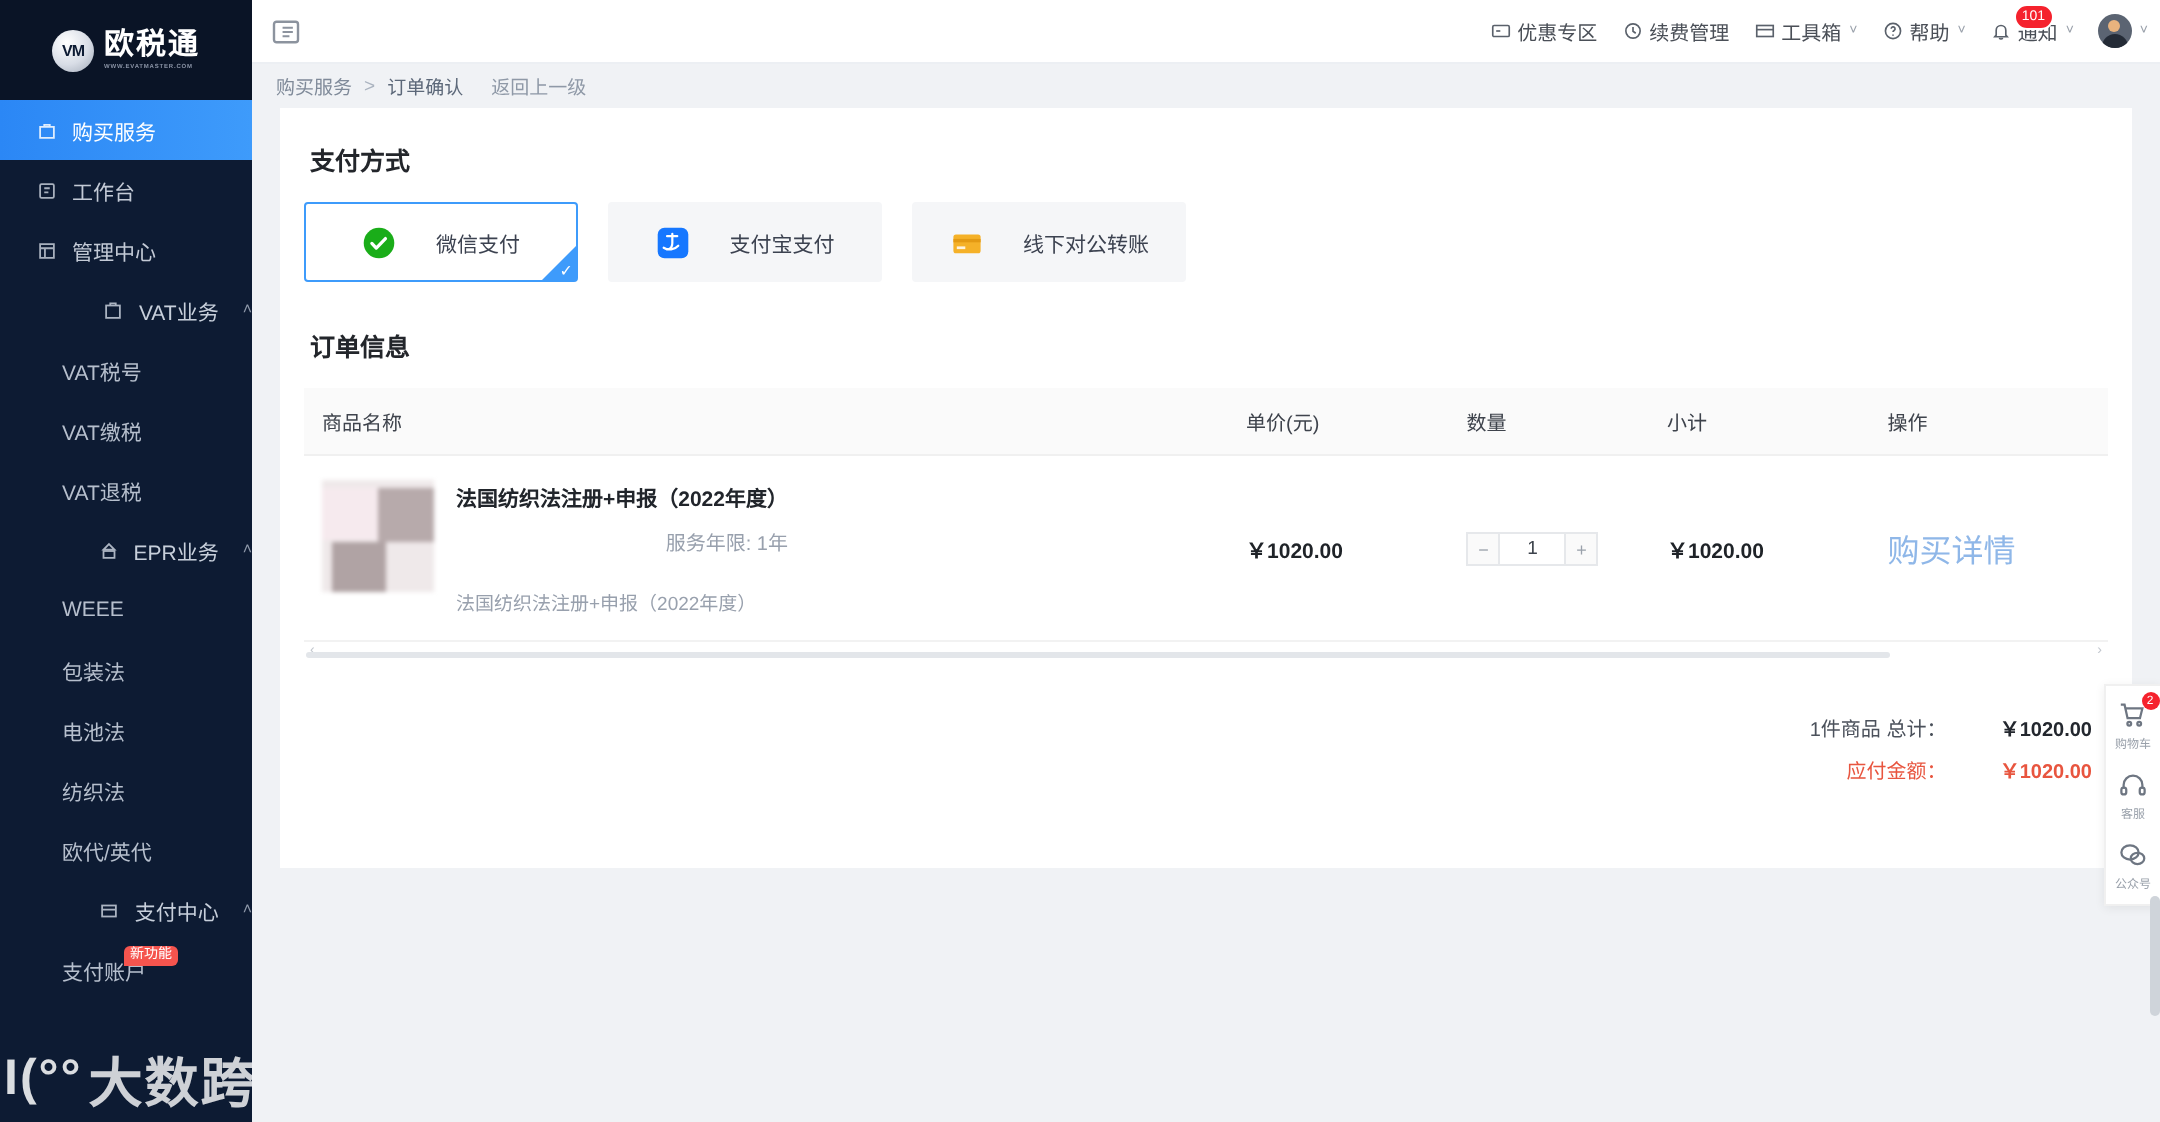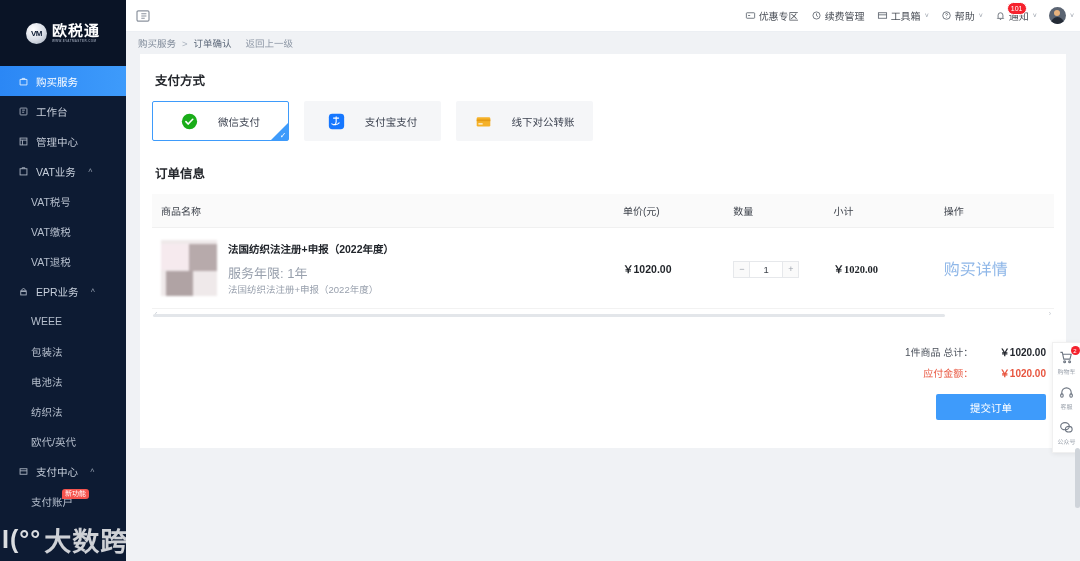--- a/index.html
+++ b/index.html
@@ -13,21 +13,21 @@
 
   
   .sidebar {
     width: 126px; height: 561px;
     background: #0d1b33;
     flex: 0 0 126px;
     position: relative;
     overflow: hidden;
   }
   .logo-wrap {
-    height: 66px;
+    height: 50px;
     display: flex; align-items: center; justify-content: center;
     gap: 5px;
     background: #0a1426;
   }
   .logo-mark {
     width: 21px; height: 21px; border-radius: 50%;
     background: radial-gradient(circle at 35% 30%, #ffffff 0%, #d8dde6 55%, #9fa8b6 100%);
     display: flex; align-items: center; justify-content: center;
     font-size: 8px; font-weight: bold; color: #0d1b33;
     letter-spacing: -0.5px;
@@ -45,21 +45,21 @@
     height: 30px; display: flex; align-items: center;
     color: #c3cad6; font-size: 10.5px;
     padding-left: 18px; gap: 7px;
     cursor: pointer; position: relative;
   }
   .nav-item.top { height: 30px; }
   .nav-item.active {
     background: linear-gradient(90deg, #2b87f5 0%, #3e9bfb 100%);
     color: #fff;
   }
-  .nav-item.group { color: #c7cfdb; }
+  .nav-item.group { color: #c7cfdb; justify-content: flex-end; }
   .nav-item.sub { padding-left: 31px; color: #b6bfcd; }
   .nav-ico { width: 11px; height: 11px; opacity: .85; display: inline-block; }
   .nav-ico svg { display: block; }
   .caret {
     margin-left: 5px; font-size: 8px; color: #8e99aa; transform: translateY(-1px);
   }
   .badge-new {
     position: absolute; left: 62px; top: 3px;
     background: #f5544e; color: #fff; font-size: 7px;
     border-radius: 3px 3px 3px 0; padding: 1px 3px; line-height: 1.2;
@@ -152,37 +152,37 @@
   
   .tbl { width: 100%; border-collapse: collapse; }
   .tbl thead th {
     background: #fafafa; font-size: 10px; color: #3e434c; font-weight: normal;
     text-align: left; padding: 9px 0; border-bottom: 1px solid #f0f0f0;
   }
   .tbl tbody td { padding: 12px 0; border-bottom: 1px solid #f2f2f2; vertical-align: middle; }
   .col-name { width: 470px; padding-left: 9px !important; }
   .col-price { width: 110px; text-align: left; }
   .col-qty { width: 100px; text-align: left; }
-  .col-sub { width: 110px; text-align: left; font-family: Liberation Serif, serif; }
+  .col-sub { width: 110px; text-align: left; }
   .col-act { width: 110px; text-align: left; }
   .tbl thead th.col-price, .tbl thead th.col-qty,
   .tbl thead th.col-sub, .tbl thead th.col-act { text-align: left; }
 
   .prod { display: flex; gap: 11px; align-items: flex-start; }
   .thumb {
     width: 56px; height: 56px; flex: 0 0 56px; position: relative;
     background: #efe9ea; overflow: hidden; filter: blur(1px);
   }
   .thumb i { position: absolute; display: block; }
   .b1 { left: 0; top: 4px; width: 28px; height: 26px; background: #f6eaee; }
   .b2 { left: 28px; top: 4px; width: 28px; height: 27px; background: #b7aaab; }
   .b3 { left: 5px; top: 31px; width: 27px; height: 25px; background: #b0a3a4; }
   .prod-info { padding-top: 1px; }
   .prod-name { font-size: 10.5px; color: #21252b; font-weight: bold; margin-bottom: 7px; }
-  .prod-meta { font-size: 13px; color: #98a0ad; margin-bottom: 0; }
+  .prod-meta { font-size: 10px; color: #98a0ad; margin-bottom: 16px; text-align: right; }
   .prod-desc { font-size: 9.5px; color: #98a0ad; }
   .price { font-size: 10.5px; color: #1f2328; font-weight: bold; }
   .stepper { display: inline-flex; align-items: center; }
   .stp-btn {
     width: 17px; height: 17px; background: #fafafa; border: 1px solid #e6e8eb;
     color: #9aa1ab; font-size: 9px; display: flex; align-items: center; justify-content: center;
     cursor: pointer;
   }
   .stp-val {
     width: 32px; height: 17px; border-top: 1px solid #e6e8eb; border-bottom: 1px solid #e6e8eb;
@@ -535,23 +535,20 @@
           <div class="tot-line">
             <span>1件商品 总计：</span>
             <span class="val">￥1020.00</span>
           </div>
           <div class="tot-line due">
             <span>应付金额：</span>
             <span class="val">￥1020.00</span>
           </div>
         </div>
 
-        <div class="submit-wrap">
-          <button class="submit-btn">提交订单</button>
-        </div>
       </section>
 
     </div>
 
     <div class="rail">
       <div class="rail-item">
         <span class="rail-ic">
           <svg viewBox="0 0 16 16" fill="none" stroke="#6e7682" stroke-width="1.2">
             <path d="M1.5 2.5h2l1.6 7.2h6.6l1.3-5.2H4.4"></path>
               <circle cx="6" cy="12.6" r="1"></circle>

